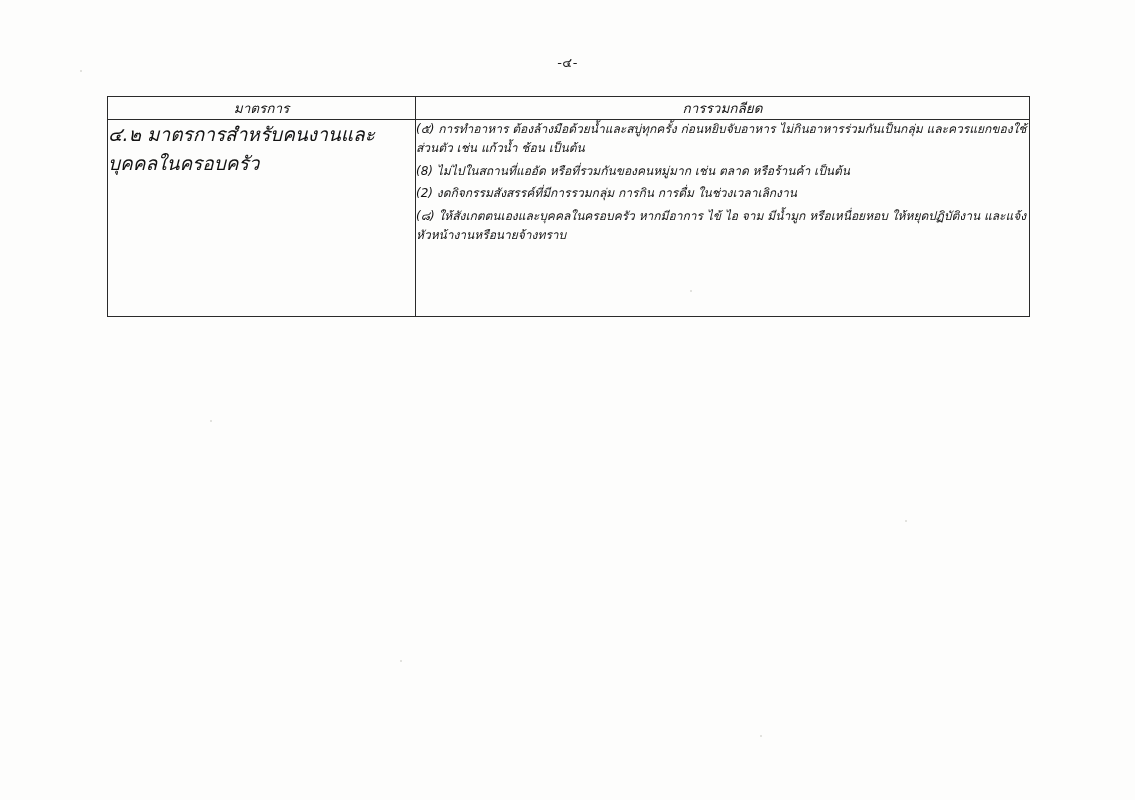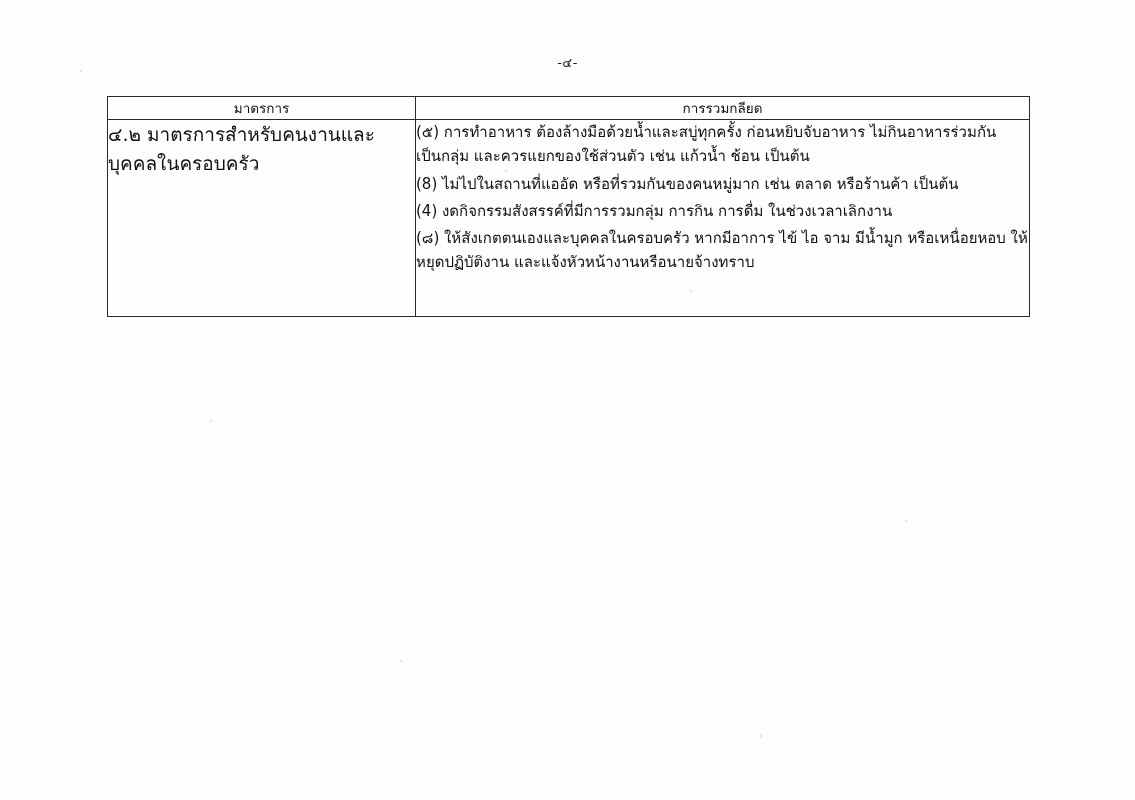--- a/index.html
+++ b/index.html
@@ -33,20 +33,21 @@
     color: #1a1a1a;
     letter-spacing: 0.5px;
   }
   table.doc-table {
     position: absolute;
     top: 96px;
     left: 107px;
     width: 920px;
     border-collapse: collapse;
     table-layout: fixed;
+    font-style: italic;
   }
   table.doc-table td,
   table.doc-table th {
     border: 1px solid #2a2a2a;
     vertical-align: top;
     padding: 0;
   }
   thead th {
     text-align: center;
     font-weight: normal;
@@ -58,21 +59,21 @@
   th.col-detail  { width: 613px; }
 
   td.cell-measure {
     padding: 9px 8px 8px 9px;
     font-size: 19px;
     line-height: 1.55;
     height: 196px;
   }
   td.cell-detail {
     padding: 9px 10px 8px 10px;
-    font-size: 15px;
+    font-size: 12px;
     line-height: 1.62;
   }
   .item {
     margin: 0 0 3px 0;
     text-indent: 0;
   }
   .item:last-child { margin-bottom: 0; }
 
   
   .speck {
@@ -95,21 +96,21 @@
         <th class="col-measure">มาตรการ</th>
         <th class="col-detail">การรวมกลียด</th>
       </tr>
     </thead>
     <tbody>
       <tr>
         <td class="cell-measure">๔.๒ มาตรการสำหรับคนงานและบุคคลในครอบครัว</td>
         <td class="cell-detail">
           <p class="item">(๕) การทำอาหาร ต้องล้างมือด้วยน้ำและสบู่ทุกครั้ง ก่อนหยิบจับอาหาร ไม่กินอาหารร่วมกันเป็นกลุ่ม และควรแยกของใช้ส่วนตัว เช่น แก้วน้ำ ช้อน เป็นต้น</p>
           <p class="item">(8) ไม่ไปในสถานที่แออัด หรือที่รวมกันของคนหมู่มาก เช่น ตลาด หรือร้านค้า เป็นต้น</p>
-          <p class="item">(4) งดกิจกรรมสังสรรค์ที่มีการรวมกลุ่ม การกิน การดื่ม ในช่วงเวลาเลิกงาน</p>
+          <p class="item">(2) งดกิจกรรมสังสรรค์ที่มีการรวมกลุ่ม การกิน การดื่ม ในช่วงเวลาเลิกงาน</p>
           <p class="item">(๘) ให้สังเกตตนเองและบุคคลในครอบครัว หากมีอาการ ไข้ ไอ จาม มีน้ำมูก หรือเหนื่อยหอบ ให้หยุดปฏิบัติงาน และแจ้งหัวหน้างานหรือนายจ้างทราบ</p>
         </td>
       </tr>
     </tbody>
   </table>
 
   <div class="speck" style="left:80px;  top:70px;  width:2px; height:2px;"></div>
   <div class="speck" style="left:505px; top:170px; width:2px; height:2px;"></div>
   <div class="speck" style="left:690px; top:290px; width:2px; height:2px;"></div>
   <div class="speck" style="left:210px; top:420px; width:2px; height:2px;"></div>

